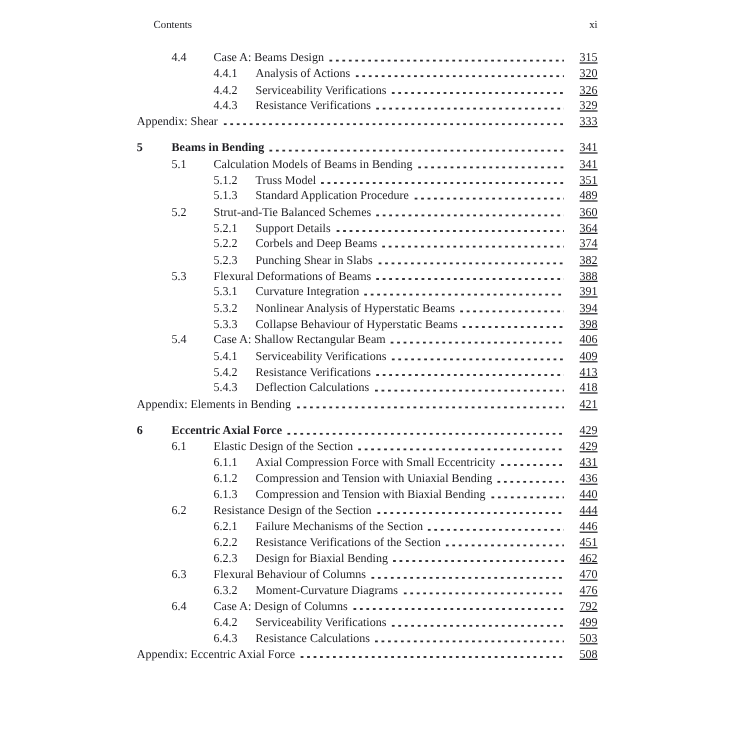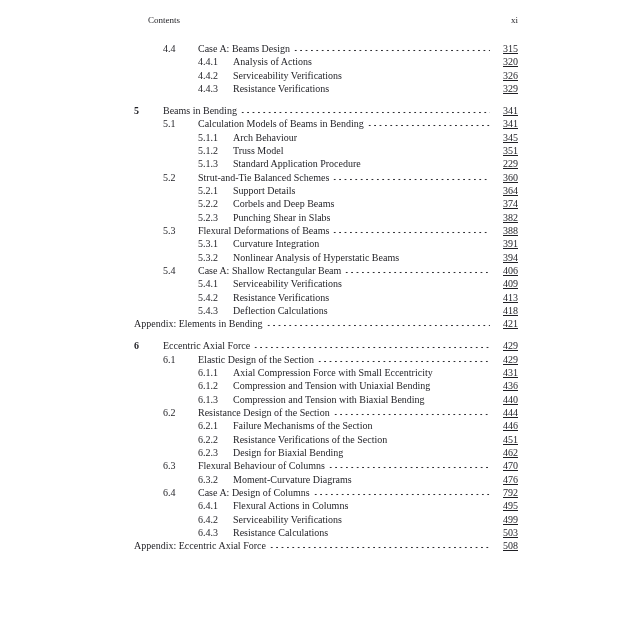--- a/index.html
+++ b/index.html
@@ -4,21 +4,20 @@
 <style>
   html, body { margin: 0; padding: 0; background: #ffffff; }
   .screen {
     position: relative;
     width: 504px;
     height: 626px;
     background: var(--bg, #ffffff);
     overflow: hidden;
     font-family: "Liberation Serif", "DejaVu Serif", serif;
     color: var(--ink, #1f1f24);
-    margin-left: 20px;
   }
   .content {
     position: absolute;
     left: 114px;
     top: 15px;
     width: 384px;
   }
   .running-head {
     display: flex;
     justify-content: space-between;
@@ -33,24 +32,24 @@
   }
   .block + .block { margin-top: 8.5px; }
   .row {
     display: flex;
     line-height: 13.35px;
     white-space: nowrap;
   }
   .num   { flex: none; }
   .title { flex: none; }
   .row.chapter .num   { width: 29px; font-weight: bold; }
-  .row.chapter .title { font-weight: normal; }
+  .row.chapter .title { font-weight: bold; }
   .row.section    { padding-left: 29px; }
   .row.section .num    { width: 35px; }
-  .row.subsection { padding-left: 64px; align-items: flex-end; }
+  .row.subsection { padding-left: 64px; }
   .row.subsection .num { width: 35px; }
   .row.appendix   { padding-left: 0; }
   .dots {
     flex: 1 1 auto;
     min-width: 10px;
     margin: 0 6px 0 3px;
     background-image: radial-gradient(circle, var(--dot, #2f2f33) 0.9px, rgba(0,0,0,0) 1.1px);
     background-size: 5.4px 3px;
     background-repeat: repeat-x;
     background-position: left calc(100% - 3.4px);
@@ -90,51 +89,50 @@
             <span class="title">Serviceability Verifications</span>
             <span class="dots"></span>
             <span class="pageno">326</span>
           </div>
           <div class="row subsection">
             <span class="num">4.4.3</span>
             <span class="title">Resistance Verifications</span>
             <span class="dots"></span>
             <span class="pageno">329</span>
           </div>
+          <div class="row appendix">
+            <span class="title">Appendix: Shear</span>
+            <span class="dots"></span>
+            <span class="pageno">333</span>
+          </div>
         </div>
         <div class="block">
           <div class="row chapter">
             <span class="num">5</span>
             <span class="title">Beams in Bending</span>
             <span class="dots"></span>
             <span class="pageno">341</span>
           </div>
           <div class="row section">
             <span class="num">5.1</span>
             <span class="title">Calculation Models of Beams in Bending</span>
             <span class="dots"></span>
             <span class="pageno">341</span>
           </div>
           <div class="row subsection">
-            <span class="num">5.1.1</span>
-            <span class="title">Arch Behaviour</span>
-            <span class="dots"></span>
-            <span class="pageno">345</span>
-          </div>
-          <div class="row subsection">
             <span class="num">5.1.2</span>
             <span class="title">Truss Model</span>
             <span class="dots"></span>
             <span class="pageno">351</span>
           </div>
           <div class="row subsection">
             <span class="num">5.1.3</span>
             <span class="title">Standard Application Procedure</span>
             <span class="dots"></span>
-            <span class="pageno">229</span>
+            <span class="pageno">489</span>
           </div>
           <div class="row section">
             <span class="num">5.2</span>
             <span class="title">Strut-and-Tie Balanced Schemes</span>
             <span class="dots"></span>
             <span class="pageno">360</span>
           </div>
           <div class="row subsection">
             <span class="num">5.2.1</span>
             <span class="title">Support Details</span>
@@ -163,20 +161,26 @@
             <span class="num">5.3.1</span>
             <span class="title">Curvature Integration</span>
             <span class="dots"></span>
             <span class="pageno">391</span>
           </div>
           <div class="row subsection">
             <span class="num">5.3.2</span>
             <span class="title">Nonlinear Analysis of Hyperstatic Beams</span>
             <span class="dots"></span>
             <span class="pageno">394</span>
+          </div>
+          <div class="row subsection">
+            <span class="num">5.3.3</span>
+            <span class="title">Collapse Behaviour of Hyperstatic Beams</span>
+            <span class="dots"></span>
+            <span class="pageno">398</span>
           </div>
           <div class="row section">
             <span class="num">5.4</span>
             <span class="title">Case A: Shallow Rectangular Beam</span>
             <span class="dots"></span>
             <span class="pageno">406</span>
           </div>
           <div class="row subsection">
             <span class="num">5.4.1</span>
             <span class="title">Serviceability Verifications</span>
@@ -266,26 +270,20 @@
             <span class="num">6.3.2</span>
             <span class="title">Moment-Curvature Diagrams</span>
             <span class="dots"></span>
             <span class="pageno">476</span>
           </div>
           <div class="row section">
             <span class="num">6.4</span>
             <span class="title">Case A: Design of Columns</span>
             <span class="dots"></span>
             <span class="pageno">792</span>
-          </div>
-          <div class="row subsection">
-            <span class="num">6.4.1</span>
-            <span class="title">Flexural Actions in Columns</span>
-            <span class="dots"></span>
-            <span class="pageno">495</span>
           </div>
           <div class="row subsection">
             <span class="num">6.4.2</span>
             <span class="title">Serviceability Verifications</span>
             <span class="dots"></span>
             <span class="pageno">499</span>
           </div>
           <div class="row subsection">
             <span class="num">6.4.3</span>
             <span class="title">Resistance Calculations</span>

